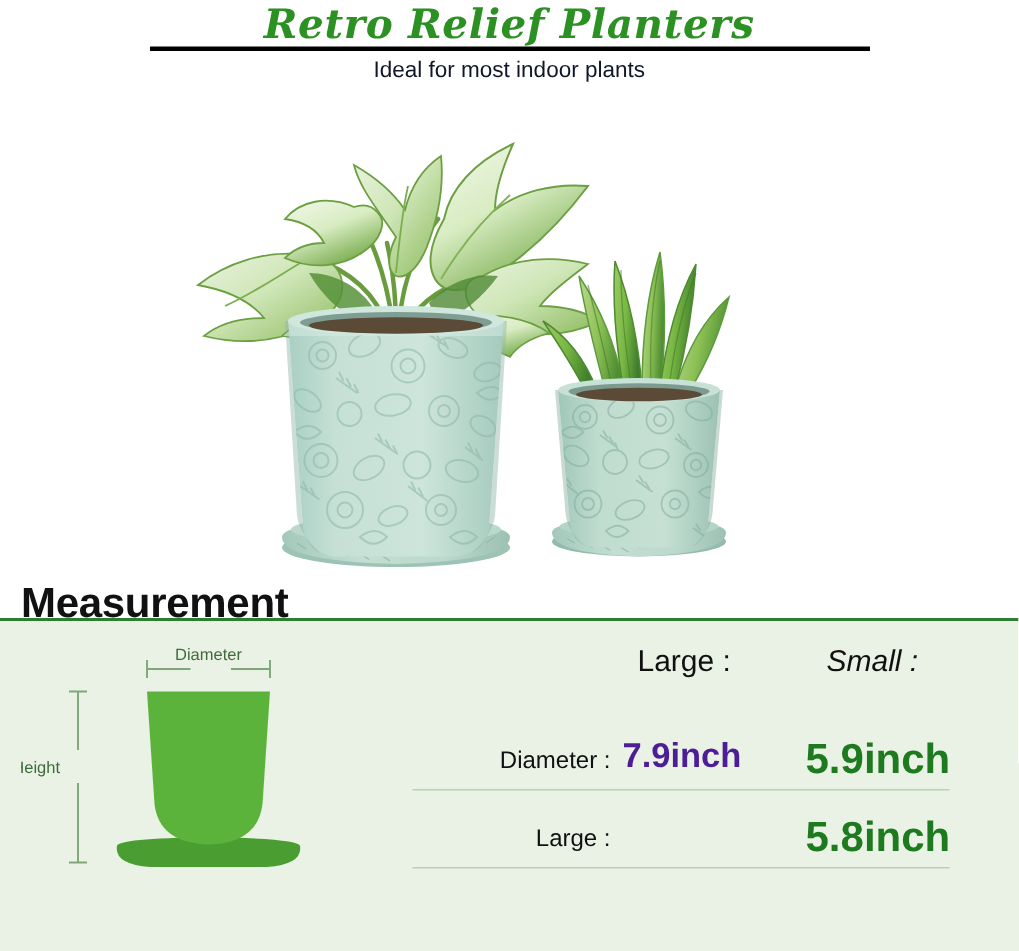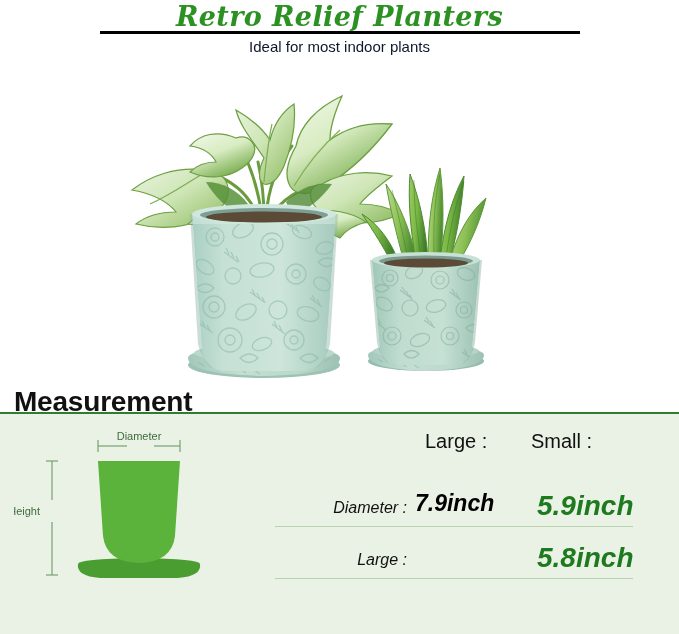--- a/index.html
+++ b/index.html
@@ -106,46 +106,45 @@
     height: 175px;
   }
   .spec-col-head {
     position: absolute;
     top: 10px;
     font-size: 20px;
     color: #111111;
     white-space: nowrap;
   }
   .spec-col-head.large { left: 150px; }
-  .spec-col-head.small { left: 256px; }
+  .spec-col-head.small { left: 276px; font-style: italic; }
 
   .spec-row {
     position: absolute;
     left: 0;
     width: 358px;
     height: 50px;
-    font-style: italic;
   }
   .spec-row.r1 { top: 70px; }
   .spec-row.r2 { top: 122px; }
   .spec-row .label {
     position: absolute;
     left: 0; top: 9px;
     width: 132px;
     text-align: right;
     font-size: 16px;
     color: #111111;
     white-space: nowrap;
   }
   .spec-row .val-large {
     position: absolute;
     left: 140px; top: 0;
     font-size: 23px;
     font-weight: bold;
-    color: #000000;
+    color: #4c1d95;
     white-space: nowrap;
   }
   .spec-row .val-small {
     position: absolute;
     left: 262px; top: 0;
     font-size: 28px;
     font-weight: bold;
     color: #1e7a1e;
     white-space: nowrap;
     text-align: right;

